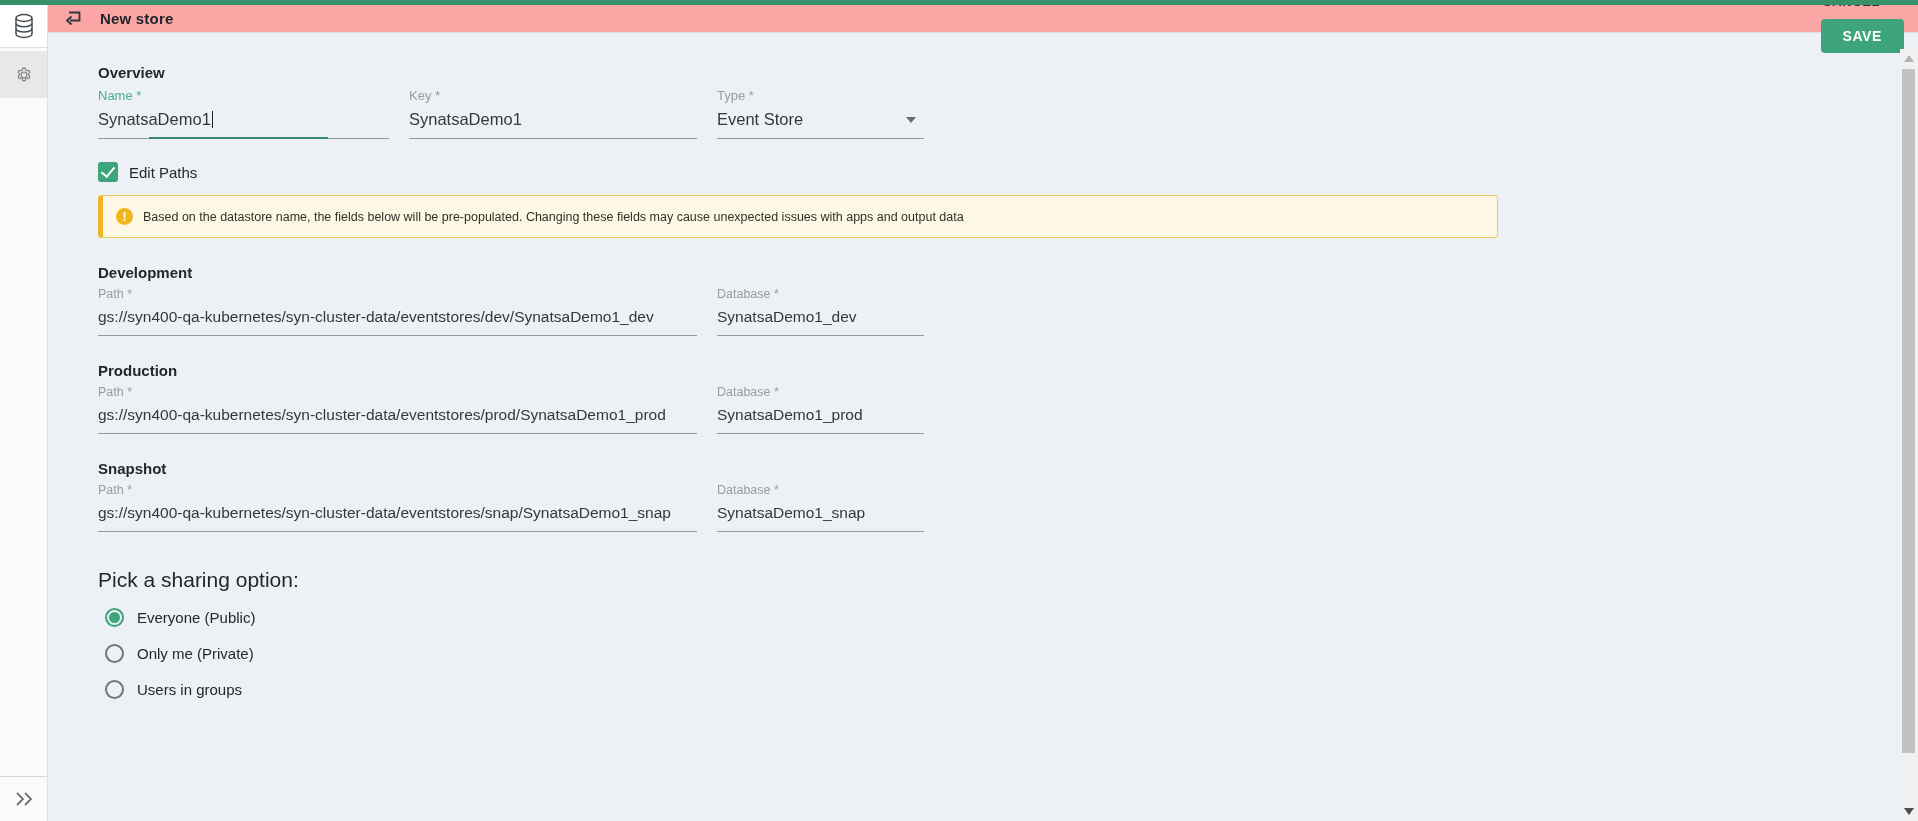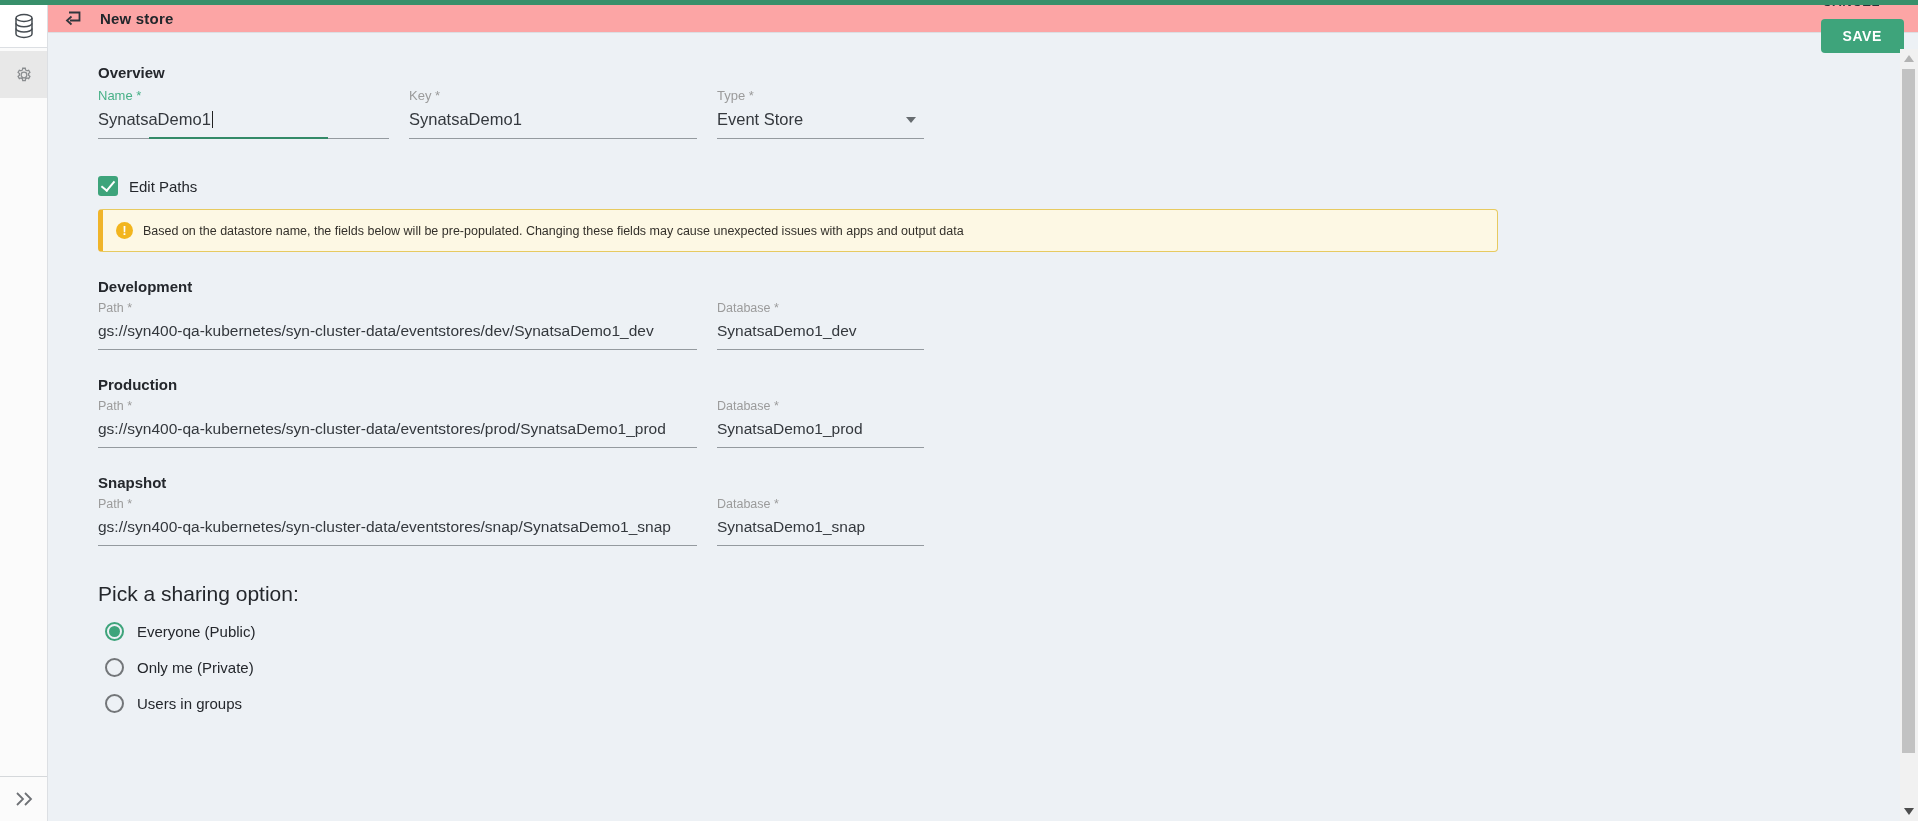--- a/index.html
+++ b/index.html
@@ -56,21 +56,21 @@
   .f-name { width:291px; }
   .f-key  { width:288px; margin-left:20px; }
   .f-type { width:207px; margin-left:20px; }
   .select-field { position:relative; cursor:pointer; }
   .dd-arrow { position:absolute; right:8px; bottom:16px; width:0; height:0;
     border-left:5px solid transparent; border-right:5px solid transparent; border-top:6px solid #676c70; }
 
   .tags-field { margin-top:49px; width:289px; position:relative; cursor:pointer; }
   .tags-field .field-value { color:#9b9b9b; }
 
-  .edit-paths { margin-top:37px; display:flex; align-items:center; cursor:pointer; }
+  .edit-paths { margin-top:23px; display:flex; align-items:center; cursor:pointer; }
   .checkbox { width:20px; height:20px; background:#3ea47b; border-radius:3px; position:relative; }
   .checkbox::after { content:""; position:absolute; left:6px; top:2px; width:6px; height:11px;
     border:solid #fff; border-width:0 2px 2px 0; transform:rotate(40deg); }
   .edit-paths-label { margin-left:11px; font-size:15px; color:#24272c; }
 
   .banner { margin-top:13px; width:1400px; background:#fdf8e4; border:1px solid #e7ca60;
     border-left:5px solid #f0b429; border-radius:4px; padding:12px 14px 12px 13px;
     display:flex; align-items:center; }
   .warn-icon { width:17px; height:17px; border-radius:50%; background:#f2b51e; color:#fff;
     font-size:12px; font-weight:700; display:flex; align-items:center; justify-content:center; flex:0 0 auto; }

